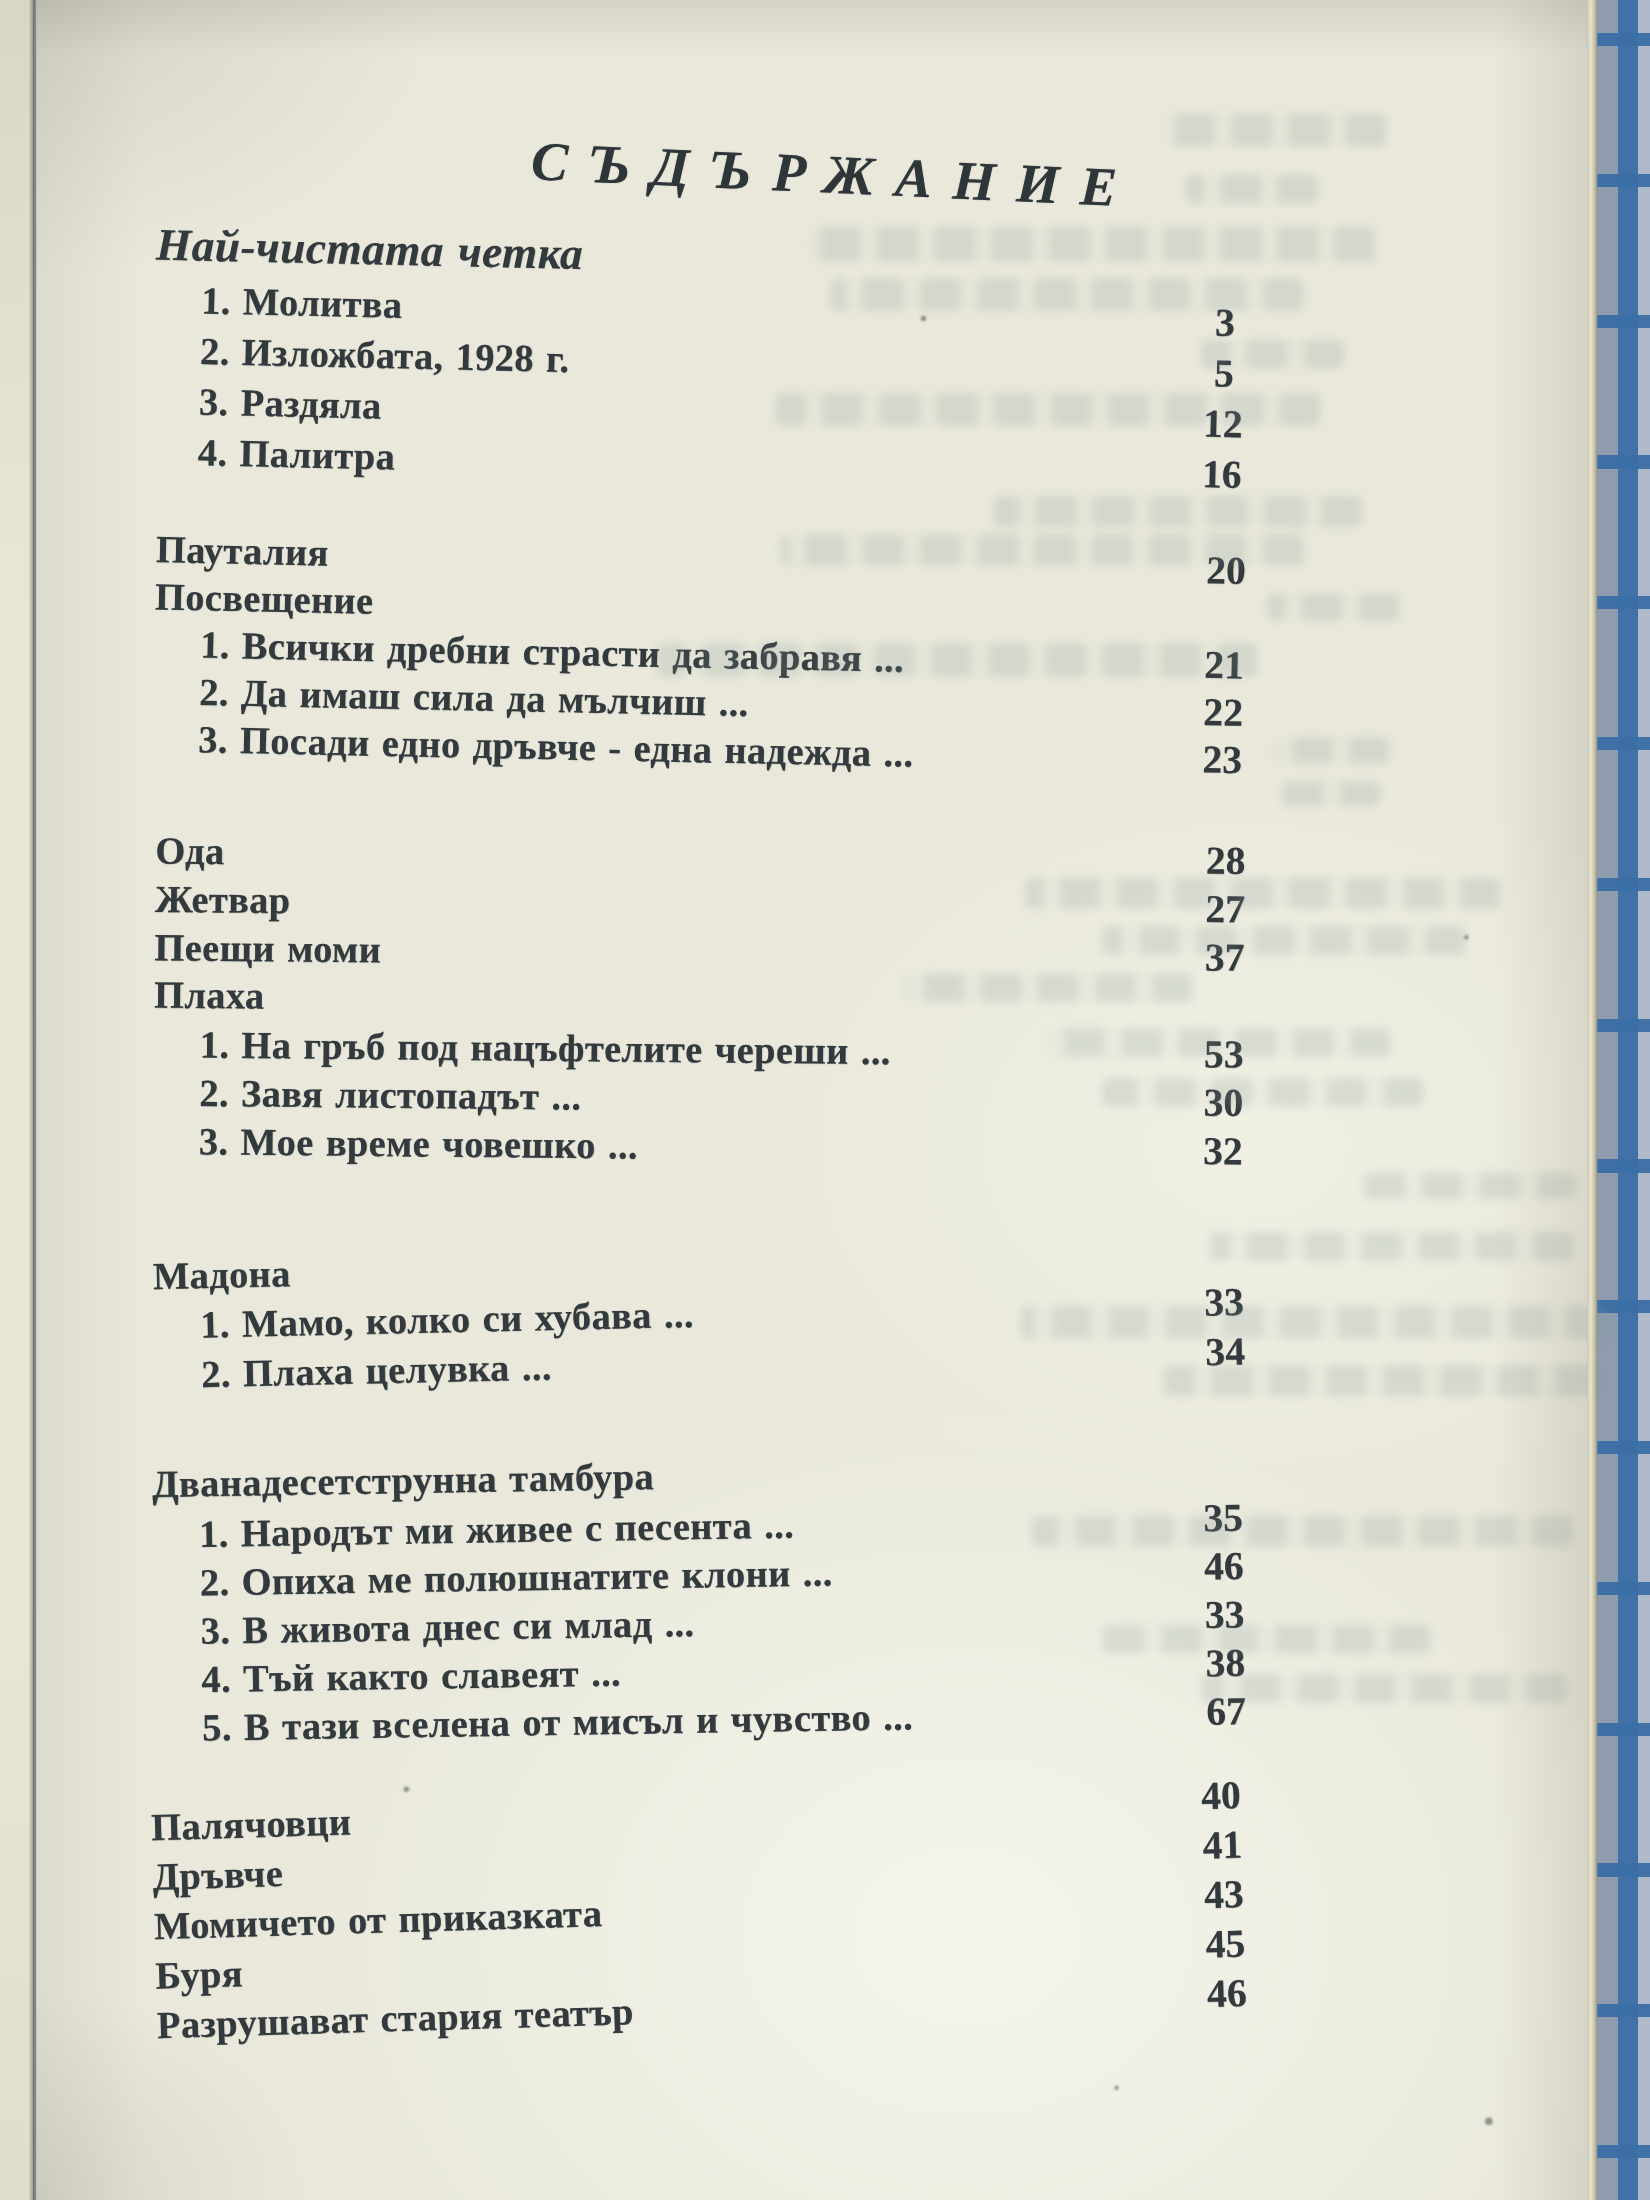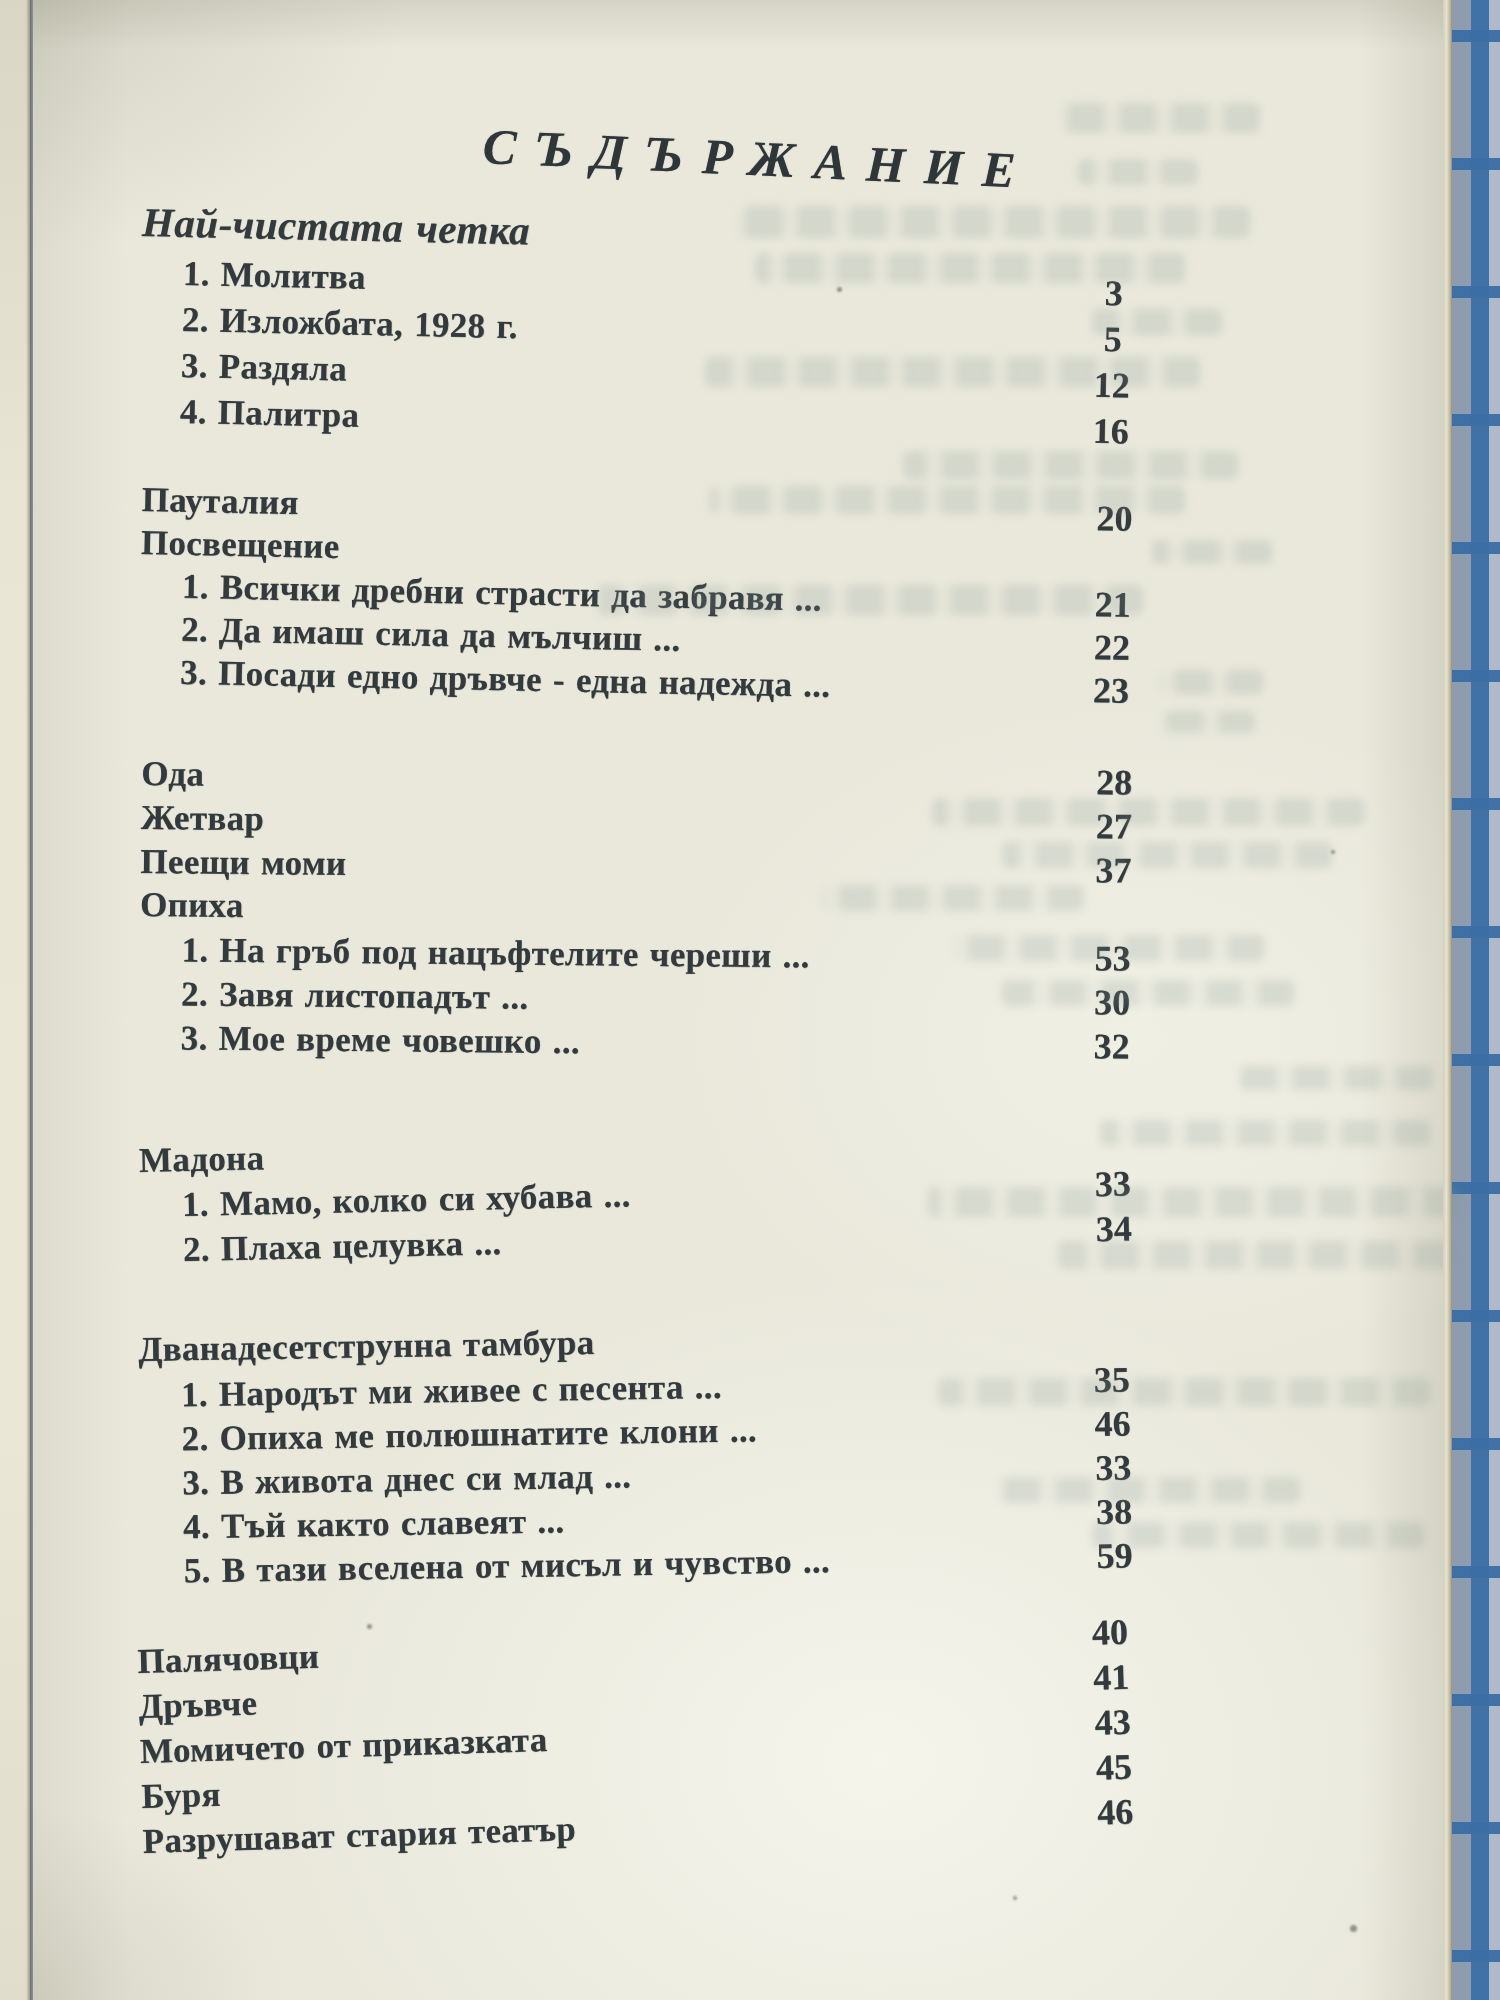--- a/index.html
+++ b/index.html
@@ -113,21 +113,21 @@
           </div>
           <div class="row heading" style="height: 44px; line-height: 44px;">
             <span class="label">Жетвар</span>
             <span class="num">27</span>
           </div>
           <div class="row heading" style="height: 44px; line-height: 44px;">
             <span class="label">Пеещи моми</span>
             <span class="num">37</span>
           </div>
           <div class="row heading" style="height: 44px; line-height: 44px;">
-            <span class="label">Опиха</span>
+            <span class="label">Плаха</span>
             <span class="num"></span>
           </div>
           <div class="row entry" style="height: 44px; line-height: 44px;">
             <span class="label">1. На гръб под нацъфтелите череши ...</span>
             <span class="num">53</span>
           </div>
           <div class="row entry" style="height: 44px; line-height: 44px;">
             <span class="label">2. Завя листопадът ...</span>
             <span class="num">30</span>
           </div>
@@ -166,21 +166,21 @@
           <div class="row entry" style="height: 44px; line-height: 44px;">
             <span class="label">3. В живота днес си млад ...</span>
             <span class="num">33</span>
           </div>
           <div class="row entry" style="height: 44px; line-height: 44px;">
             <span class="label">4. Тъй както славеят ...</span>
             <span class="num">38</span>
           </div>
           <div class="row entry" style="height: 44px; line-height: 44px;">
             <span class="label">5. В тази вселена от мисъл и чувство ...</span>
-            <span class="num">59</span>
+            <span class="num">67</span>
           </div>
         </div>
         <div class="group" style="top: 1639px; transform: rotate(-1.7deg);">
           <div class="row heading" style="height: 45px; line-height: 45px;">
             <span class="label">Палячовци</span>
             <span class="num">40</span>
           </div>
           <div class="row heading" style="height: 45px; line-height: 45px;">
             <span class="label">Дръвче</span>
             <span class="num">41</span>

